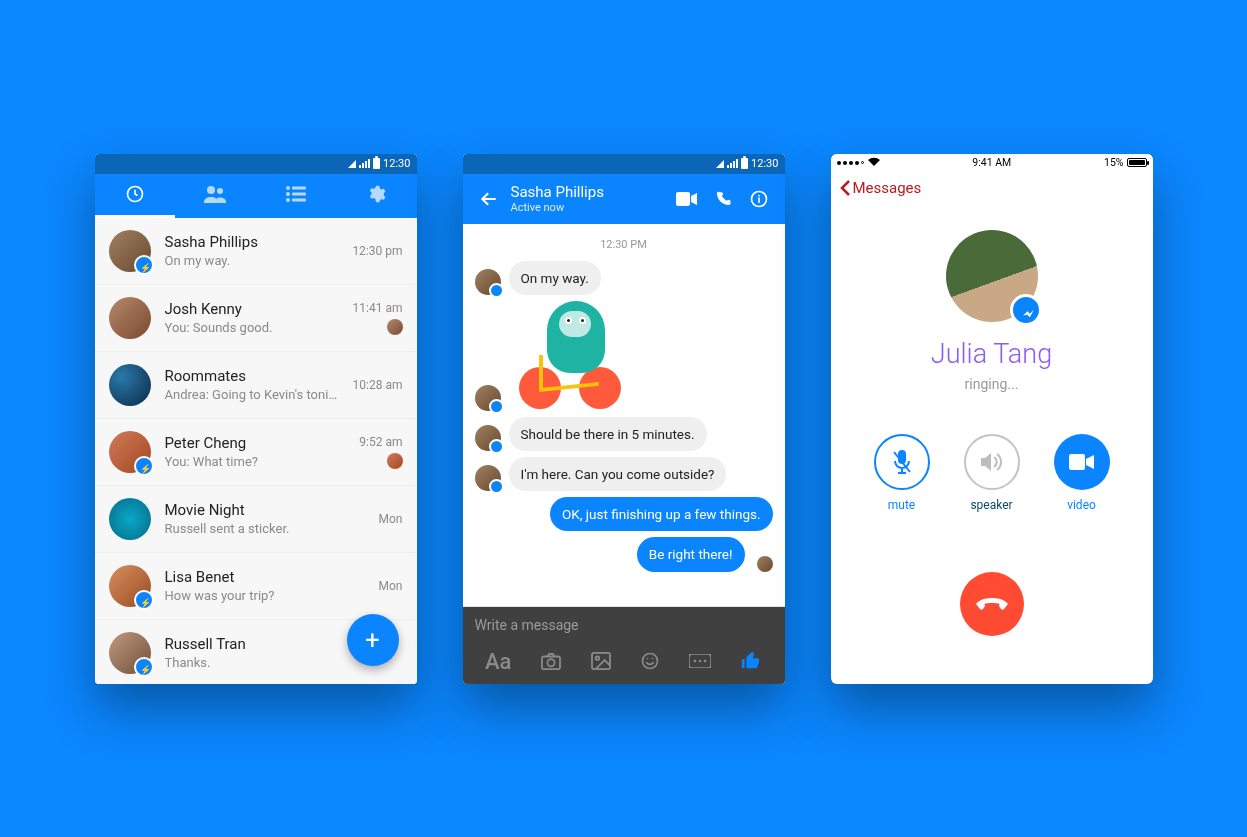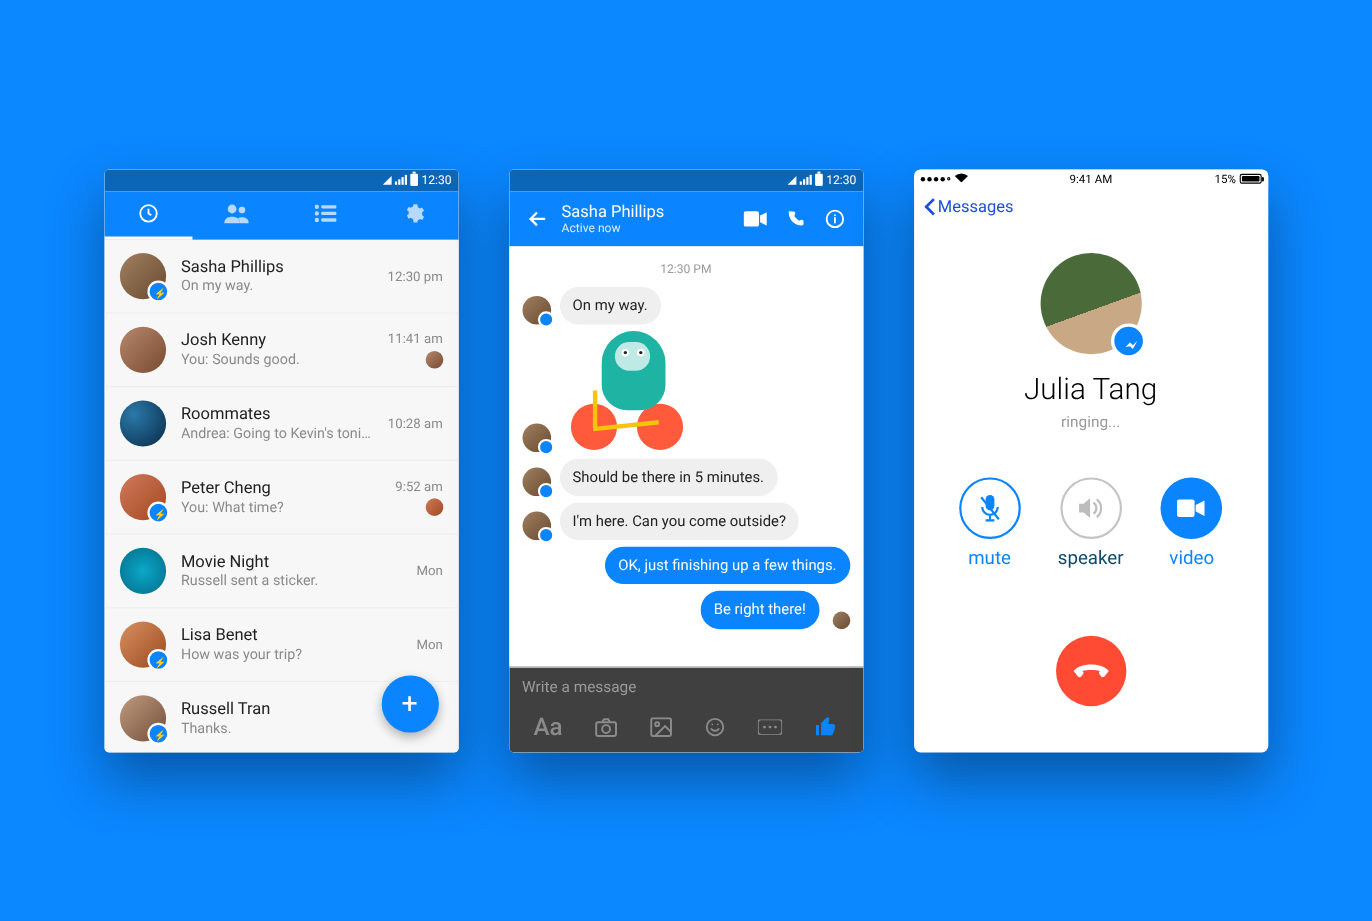--- a/index.html
+++ b/index.html
@@ -52,29 +52,29 @@
     .seen{width:16px;height:16px;border-radius:50%;align-self:flex-end;margin-left:4px;}
     .composer{border-top:1px solid #e3e3e3;background:#404040;}
     .ci{padding:10px 12px;font-size:14px;color:#9a9a9a;}
     .crow{display:flex;justify-content:space-around;align-items:center;padding:6px 8px 10px;color:#8a8a8a;}
     .crow > *{cursor:pointer;}
     .like{color:#0a84ff;}
     
     .i-status{height:18px;color:#000;font-size:10.5px;display:flex;align-items:center;padding:0 6px;justify-content:space-between;background:#fff;}
     .dots{display:flex;gap:2px}.dots i{width:4px;height:4px;border-radius:50%;background:#000}.dots i.o{background:transparent;border:1px solid #000;width:3px;height:3px}
     .ibatt{width:20px;height:9px;border:1px solid #000;border-radius:2px;position:relative}.ibatt::after{content:'';position:absolute;right:-3px;top:2px;width:2px;height:4px;background:#000;border-radius:1px}.ibatt::before{content:'';position:absolute;inset:1px;background:#000;border-radius:1px}
-    .inav{height:32px;display:flex;align-items:center;padding:0 8px;color:#1d4ed8;font-size:15px;cursor:pointer;}
+    .inav{height:32px;display:flex;align-items:center;padding:0 8px;color:#b91c1c;font-size:15px;cursor:pointer;}
     .call{flex:1;display:flex;flex-direction:column;align-items:center;padding-top:26px;}
     .cav{width:92px;height:92px;border-radius:50%;position:relative;}
     .cav::after{content:'';position:absolute;right:-4px;bottom:-4px;width:26px;height:26px;border-radius:50%;background:#0a84ff;border:3px solid #fff;}
     .cav svg{position:absolute;right:0;bottom:0;z-index:2;}
-    .cname{font-size:27px;font-weight:300;margin-top:16px;color:#000000;}
+    .cname{font-size:27px;font-weight:300;margin-top:16px;color:#8b5cf6;}
     .cstat{font-size:14px;color:#9a9a9a;margin-top:6px;}
     .actions{display:flex;gap:34px;margin-top:42px;}
-    .act{display:flex;flex-direction:column;align-items:center;gap:8px;font-size:17px;cursor:pointer;}
+    .act{display:flex;flex-direction:column;align-items:center;gap:8px;font-size:12px;cursor:pointer;}
     .ab{width:56px;height:56px;border-radius:50%;display:flex;align-items:center;justify-content:center;}
     .a-mute{border:2px solid #0a84ff;color:#0a84ff;}
     .a-spk{border:2px solid #c4c4c4;color:#bdbdbd;}
     .a-vid{background:#0a84ff;color:#fff;}
     .act.b{color:#0a84ff}.act.g{color:#0c4a6e}
     .hang{width:64px;height:64px;border-radius:50%;background:#ff4b33;display:flex;align-items:center;justify-content:center;margin-top:60px;cursor:pointer;}
     .icon{display:inline-flex;}
     
     .c1{background:linear-gradient(135deg,#a08060,#6a4a30)}
     .c2{background:linear-gradient(135deg,#b5886e,#7a4a30)}

